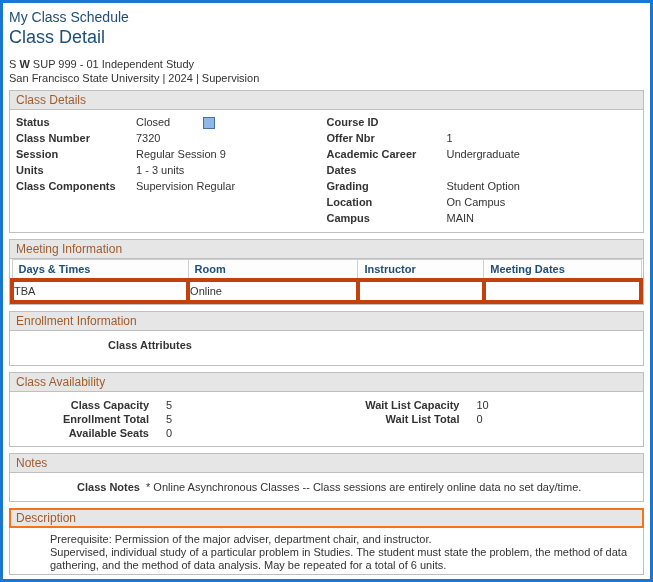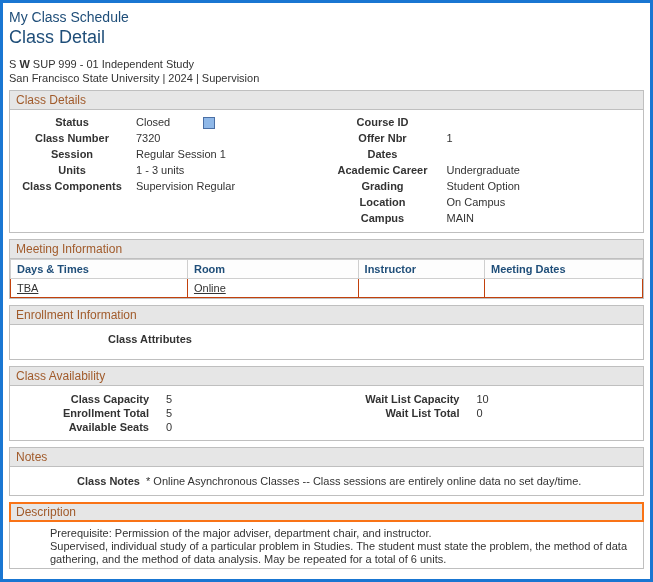--- a/index.html
+++ b/index.html
@@ -49,21 +49,21 @@
     padding: 1px 5px;
   }
   .section-body { padding: 4px 6px 6px 6px; }
   .details-grid {
     display:flex;
   }
   .details-left, .details-right {
     flex:1;
   }
   .kv-row { display:flex; padding:1px 0; line-height:14px; }
-  .kv-label { width:120px; text-align:center; font-weight:bold; padding-right:8px; color:#333; }
+  .kv-label { width:120px; text-align:left; font-weight:bold; padding-right:8px; color:#333; }
   .kv-value { flex:1; color:#333; }
   .status-cube {
     display:inline-block;
     width:12px; height:12px;
     background:#8fb8e8;
     border:1px solid #4a6fa5;
     vertical-align:middle;
     margin-left:30px;
   }
   table.meeting {
@@ -73,24 +73,23 @@
   }
   table.meeting th {
     text-align:left;
     color:#1f4e79;
     font-weight:bold;
     background:#fdfdfd;
     border:1px solid #cfcfcf;
     padding:3px 6px;
   }
   table.meeting td {
-    border:1px solid #c2410c;
-    padding:3px 6px;
+    border:4px solid #c2410c;
+    padding:3px 0;
     color:#333;
-    text-decoration:underline;
   }
   .enroll-body { padding:8px 6px 14px 6px; }
   .attr-row { display:flex; }
   .attr-label { width:190px; text-align:right; font-weight:bold; padding-right:14px; }
   .attr-vals { flex:1; }
   .avail-body { padding:6px 6px 6px 6px; }
   .avail-flex { display:flex; }
   .avail-col { flex:1; }
   .avail-row { display:flex; padding:1px 0; }
   .avail-label { width:150px; text-align:right; font-weight:bold; padding-right:17px; }
@@ -125,47 +124,47 @@
             <span>Closed</span>
             <span class="status-cube"></span>
           </div>
         </div>
         <div class="kv-row">
             <div class="kv-label">Class Number</div>
             <div class="kv-value">7320</div>
           </div>
         <div class="kv-row">
             <div class="kv-label">Session</div>
-            <div class="kv-value">Regular Session 1</div>
+            <div class="kv-value">Regular Session 9</div>
           </div>
         <div class="kv-row">
             <div class="kv-label">Units</div>
             <div class="kv-value">1 - 3 units</div>
           </div>
         <div class="kv-row">
             <div class="kv-label">Class Components</div>
             <div class="kv-value">Supervision Regular</div>
           </div>
       </div>
       <div class="details-right">
         <div class="kv-row">
             <div class="kv-label">Course ID</div>
             <div class="kv-value"></div>
           </div>
         <div class="kv-row">
             <div class="kv-label">Offer Nbr</div>
             <div class="kv-value">1</div>
           </div>
         <div class="kv-row">
+            <div class="kv-label">Academic Career</div>
+            <div class="kv-value">Undergraduate</div>
+          </div>
+        <div class="kv-row">
             <div class="kv-label">Dates</div>
             <div class="kv-value"></div>
-          </div>
-        <div class="kv-row">
-            <div class="kv-label">Academic Career</div>
-            <div class="kv-value">Undergraduate</div>
           </div>
         <div class="kv-row">
             <div class="kv-label">Grading</div>
             <div class="kv-value">Student Option</div>
           </div>
         <div class="kv-row">
             <div class="kv-label">Location</div>
             <div class="kv-value">On Campus</div>
           </div>
         <div class="kv-row">

